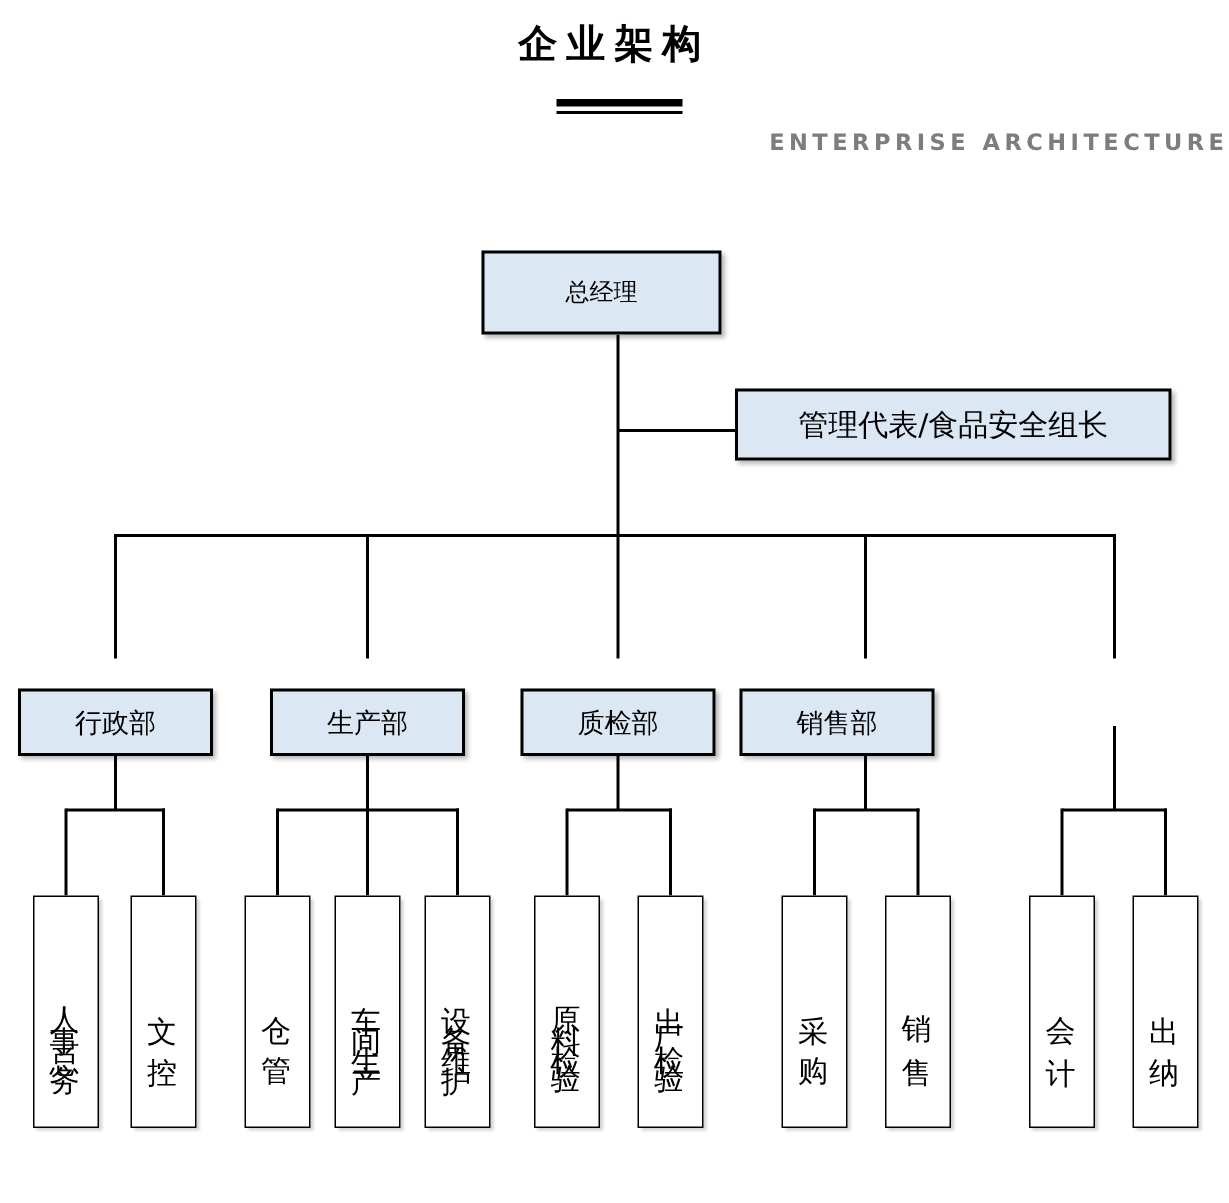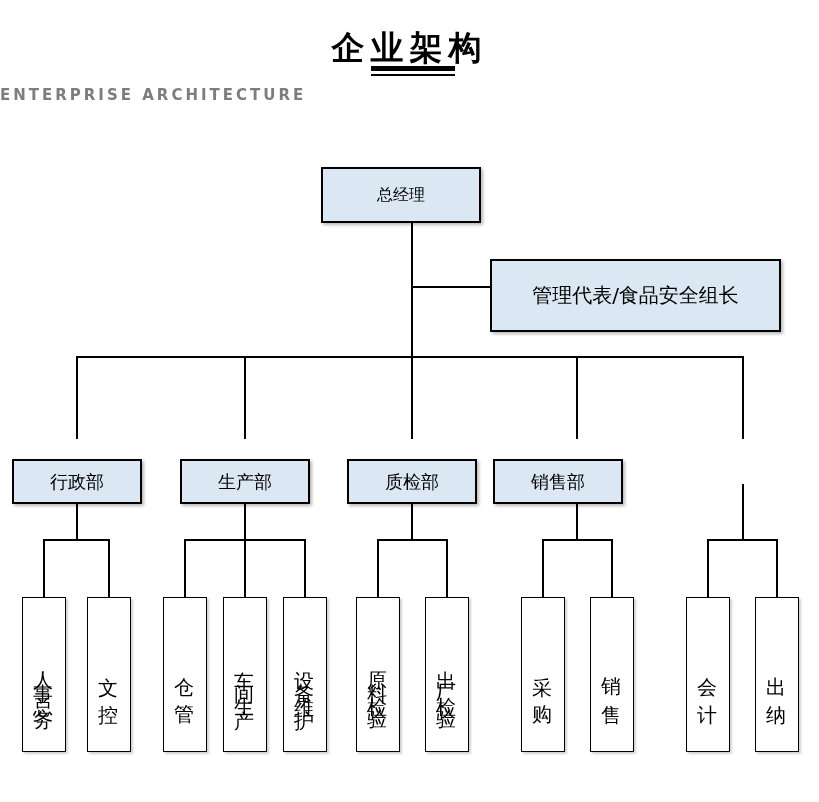--- a/index.html
+++ b/index.html
@@ -4,50 +4,50 @@
 <style>
   html,body{margin:0;padding:0;background:#ffffff;}
   .canvas{
     position:relative;
     width:819px;height:802px;
     background:#ffffff;
     font-family:"DejaVu Sans","Liberation Sans",sans-serif;
     overflow:hidden;
   }
   .title{
-    position:absolute;left:0;top:26px;width:819px;
+    position:absolute;left:0;top:12px;width:819px;
     text-align:center;
-    font-size:33px;font-weight:bold;color:#000000;
+    font-size:26px;font-weight:bold;color:#000000;
     letter-spacing:6px;
   }
   .rule-thick{
     position:absolute;left:371px;top:66px;
     width:84px;height:5px;background:#000000;
   }
   .rule-thin{
     position:absolute;left:371px;top:74px;
     width:84px;height:1.5px;background:#000000;
   }
   .subtitle{
     position:absolute;left:0;top:86px;width:819px;
-    text-align:left;
+    text-align:right;
     font-size:15px;font-weight:600;color:#7d7d7d;
     letter-spacing:3px;
   }
   .box{
     position:absolute;
     box-sizing:border-box;
     background:#dbe7f3;
     border:2px solid #000000;
     display:flex;align-items:center;justify-content:center;
     font-size:19px;color:#000000;
     box-shadow:2px 2px 3px rgba(0,0,0,0.28);
   }
   .box.root{left:321px;top:167px;width:160px;height:56px;font-size:16px;}
-  .box.staff{left:490px;top:259px;width:291px;height:73px;font-size:20px;}
+  .box.staff{left:490px;top:259px;width:291px;height:48px;font-size:20px;}
   .box.dept{top:439px;width:130px;height:45px;font-size:18px;margin-top:20px;}
   .leaf{
     position:absolute;
     box-sizing:border-box;
     top:597px;width:44px;height:155px;
     background:#ffffff;
     border:1.5px solid #000000;
     display:flex;align-items:center;justify-content:center;
     writing-mode:vertical-rl;text-orientation:upright;
     font-size:20px;color:#000000;

